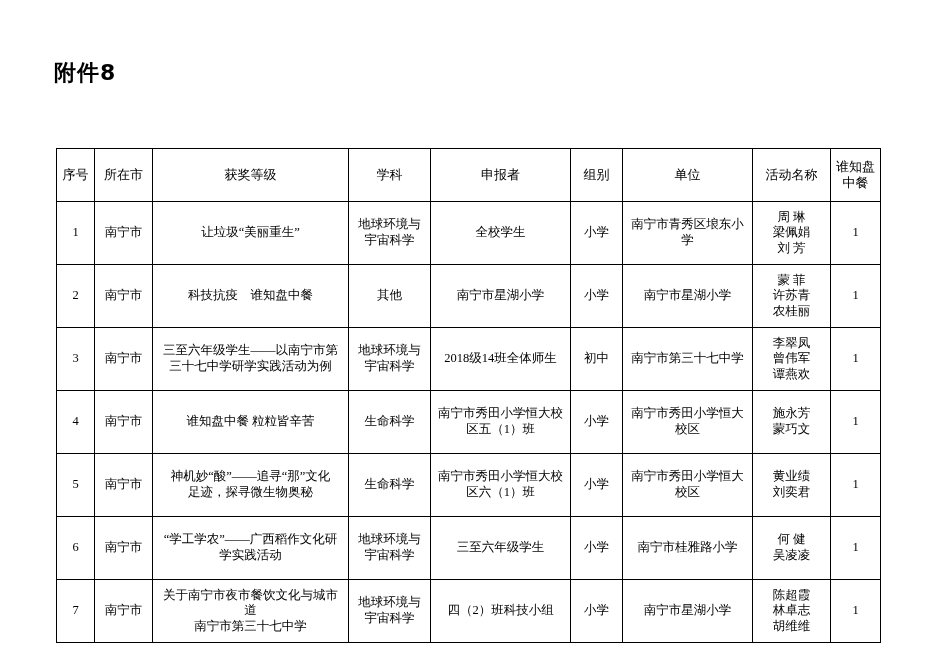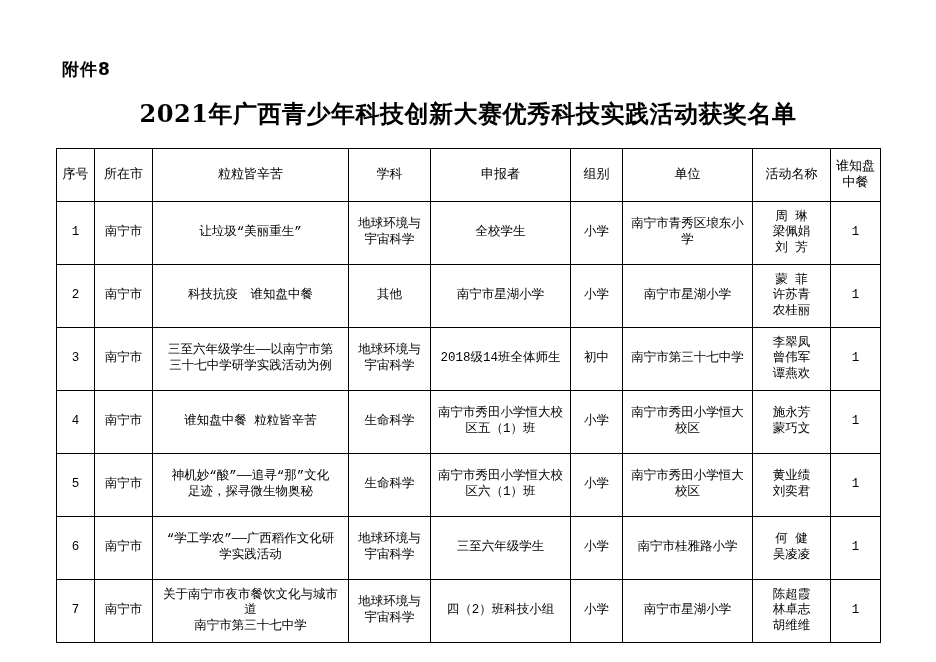--- a/index.html
+++ b/index.html
@@ -15,23 +15,23 @@
     overflow: hidden;
   }
   .page {
     position: relative;
     width: 936px;
     height: 662px;
     box-sizing: border-box;
   }
   .attachment-label {
     position: absolute;
-    left: 62px;
+    left: 54px;
     top: 58px;
-    font-size: 17px;
+    font-size: 22px;
     font-weight: bold;
     letter-spacing: 1px;
     font-family: "DejaVu Sans", "Liberation Sans", sans-serif;
   }
   .doc-title {
     position: absolute;
     left: 0;
     right: 0;
     top: 98px;
     text-align: center;
@@ -41,21 +41,21 @@
     font-family: "DejaVu Serif", "Liberation Serif", serif;
   }
   table.award-table {
     position: absolute;
     left: 56px;
     top: 148px;
     width: 824px;
     border-collapse: collapse;
     table-layout: fixed;
     font-size: 12.5px;
-    font-family: Liberation Mono, monospace;
+    font-family: Liberation Serif, serif;
   }
   table.award-table td, table.award-table th {
     border: 1px solid #000000;
     padding: 3px 4px;
     vertical-align: middle;
     text-align: center;
     line-height: 1.25;
     font-weight: normal;
   }
   table.award-table thead th {
@@ -87,39 +87,38 @@
     display: block;
   }
 </style>
 </head>
 <body>
 
 <div class="page">
 
   <div class="attachment-label">附件8</div>
 
-  <div class="doc-title">2021年广西青少年科技创新大赛优秀科技实践活动获奖名单</div>
 
   <table class="award-table">
     <colgroup>
       <col class="col-no">
       <col class="col-city">
       <col class="col-name">
       <col class="col-subject">
       <col class="col-applicant">
       <col class="col-group">
       <col class="col-unit">
       <col class="col-teacher">
       <col class="col-level">
     </colgroup>
     <thead>
       <tr>
         <th>序号</th>
         <th>所在市</th>
-        <th>粒粒皆辛苦</th>
+        <th>获奖等级</th>
         <th>学科</th>
         <th>申报者</th>
         <th>组别</th>
         <th>单位</th>
         <th>活动名称</th>
         <th>谁知盘中餐</th>
       </tr>
     </thead>
     <tbody>
 

